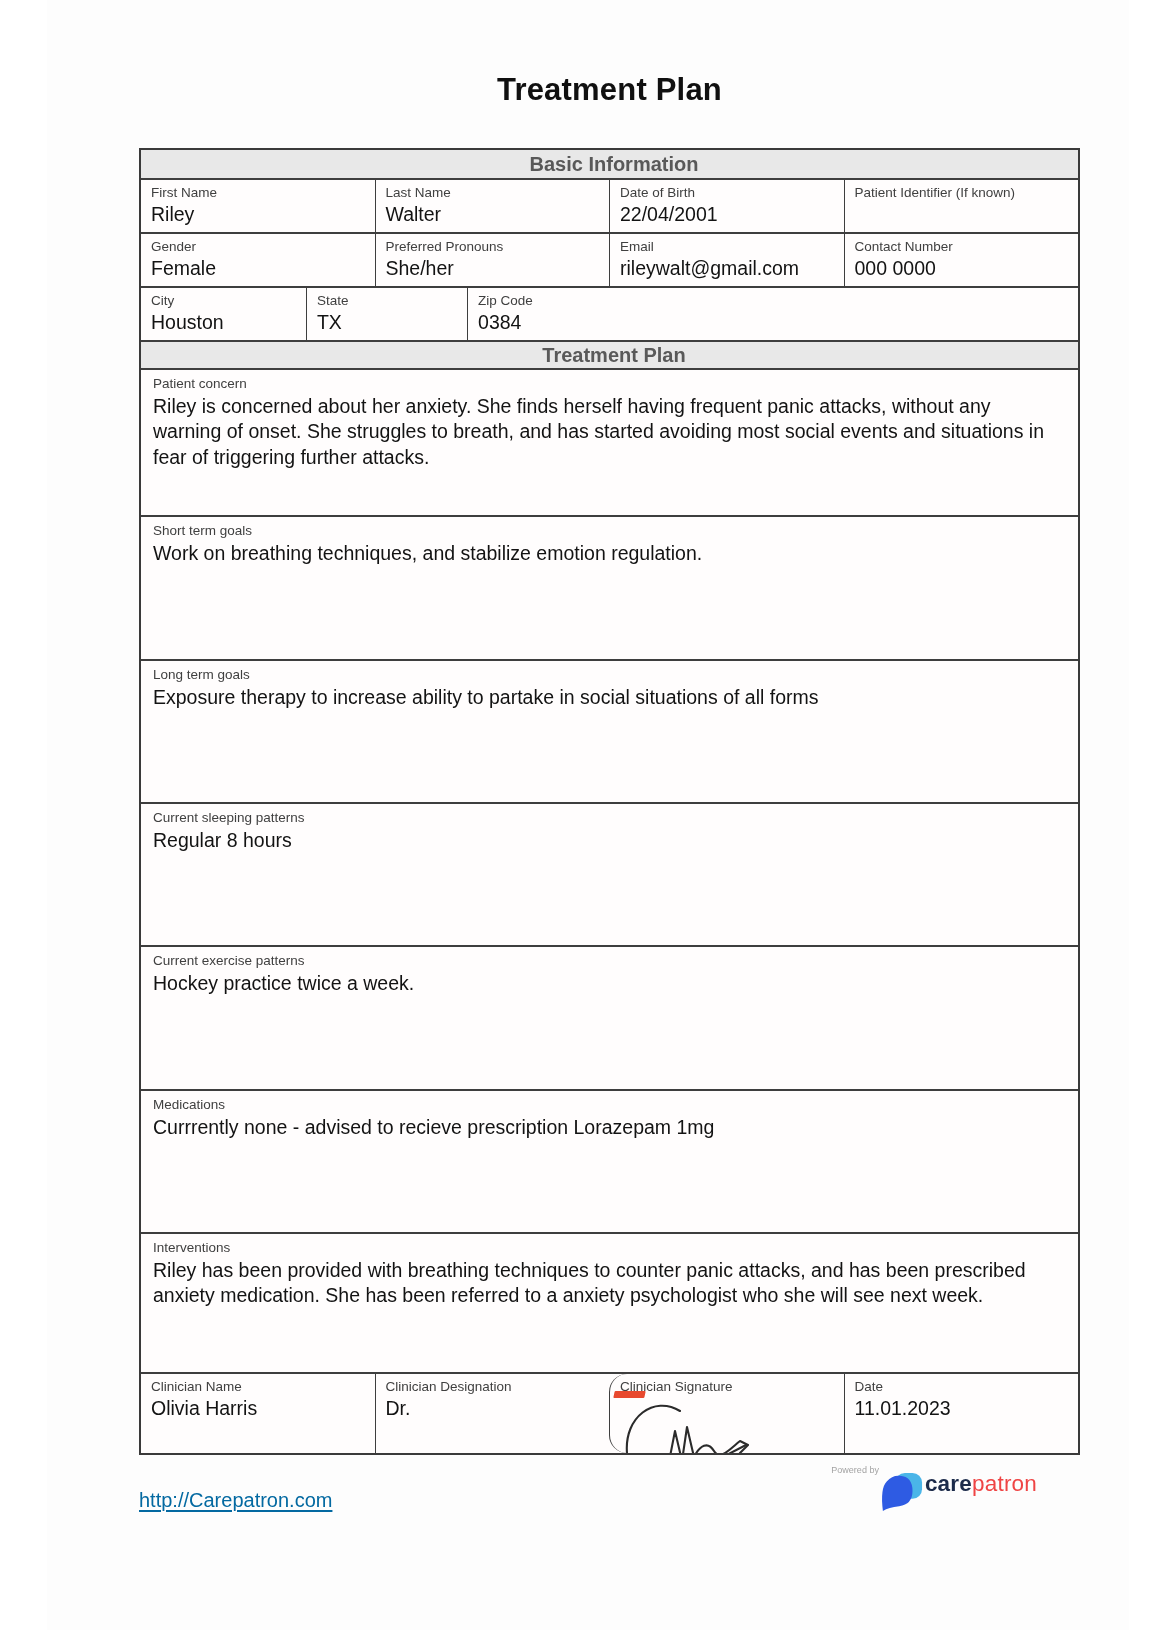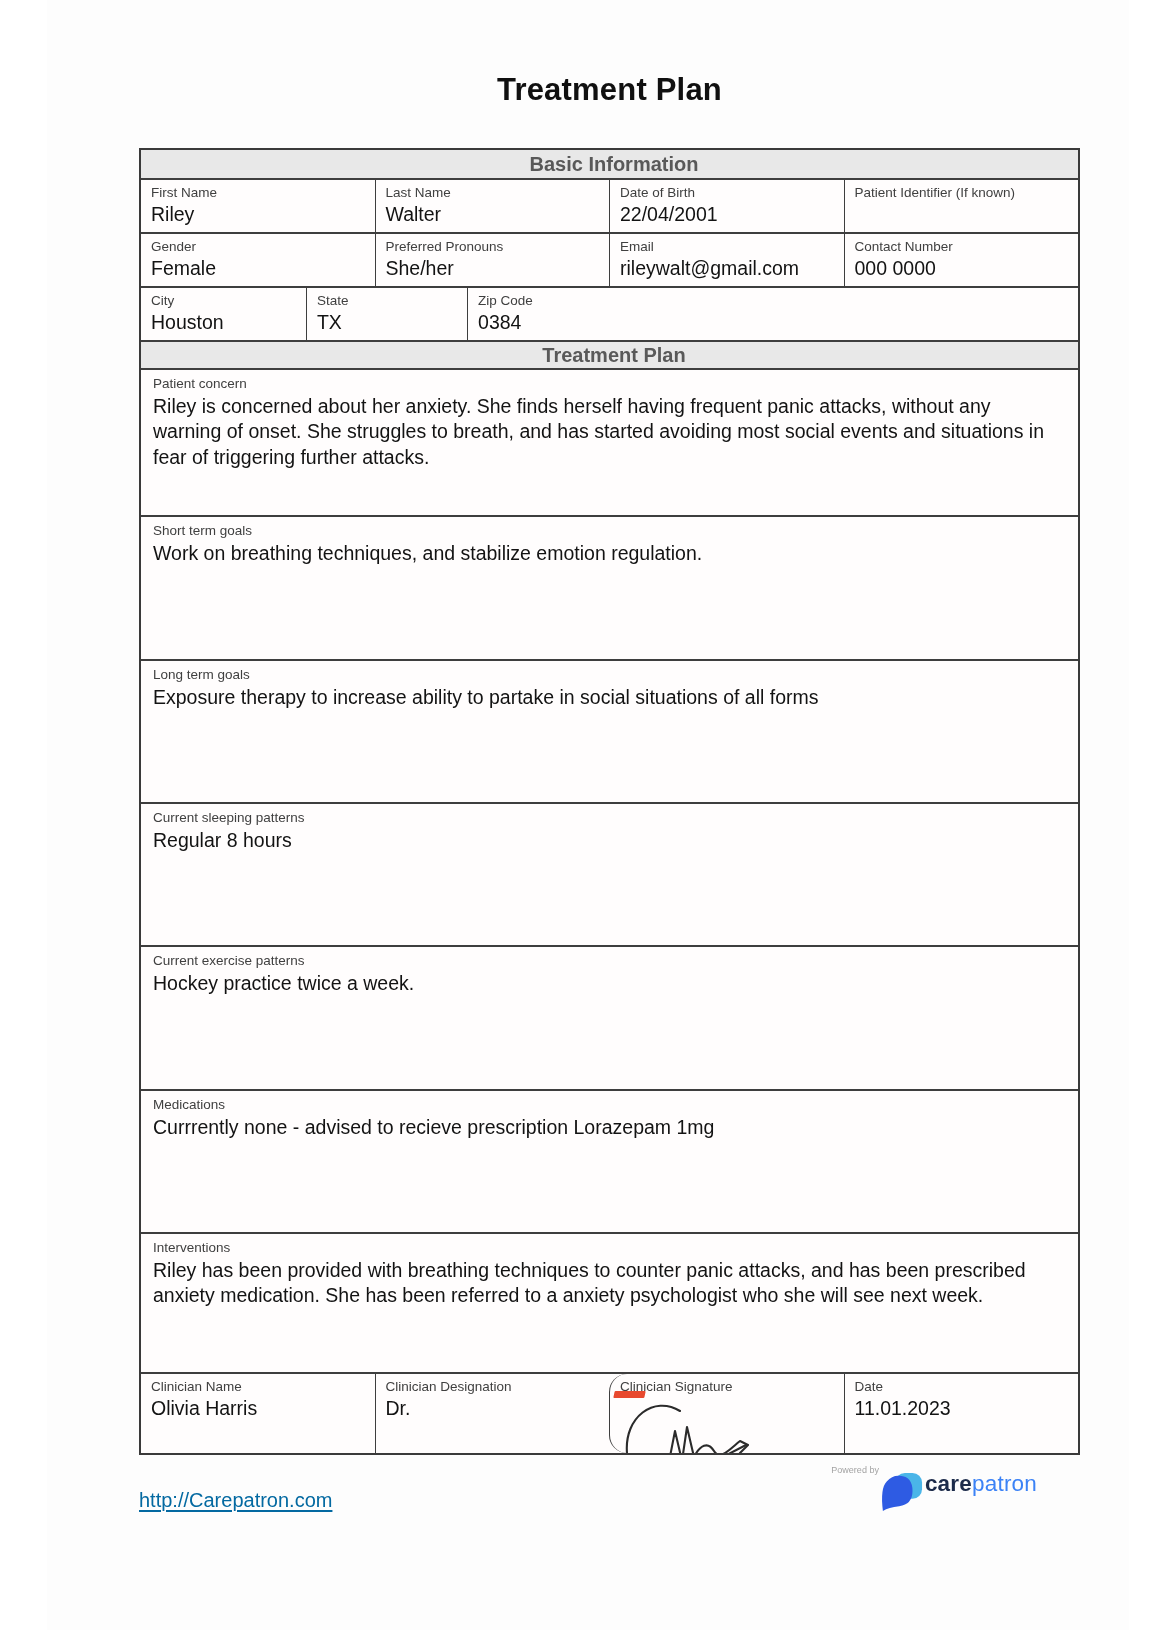--- a/index.html
+++ b/index.html
@@ -50,21 +50,21 @@
     position:absolute; left:92px; top:1489px; font-size:20px; color:#0369a1;
     text-decoration:underline; text-underline-offset:3px; cursor:pointer;
   }
   .powered {
     position:absolute; right:92px; top:1471px; display:flex;
     align-items:flex-start; 
   }
   .powered-by { font-size:9px; color:#a3a3a3; position:relative; top:-6px; }
   .brand-text { font-size:22.5px; color:#1c2b4a; letter-spacing:.2px; }
   .brand-text .b { font-weight:bold; }
-  .brand-text .r { font-weight:normal; color:#3b82f6; }
+  .brand-text .r { font-weight:normal; color:#ef4444; }
 </style>
 </head>
 <body>
 
 <div class="page">
 
   <div class="doc-title">Treatment Plan</div>
 
   <div class="form">
 

